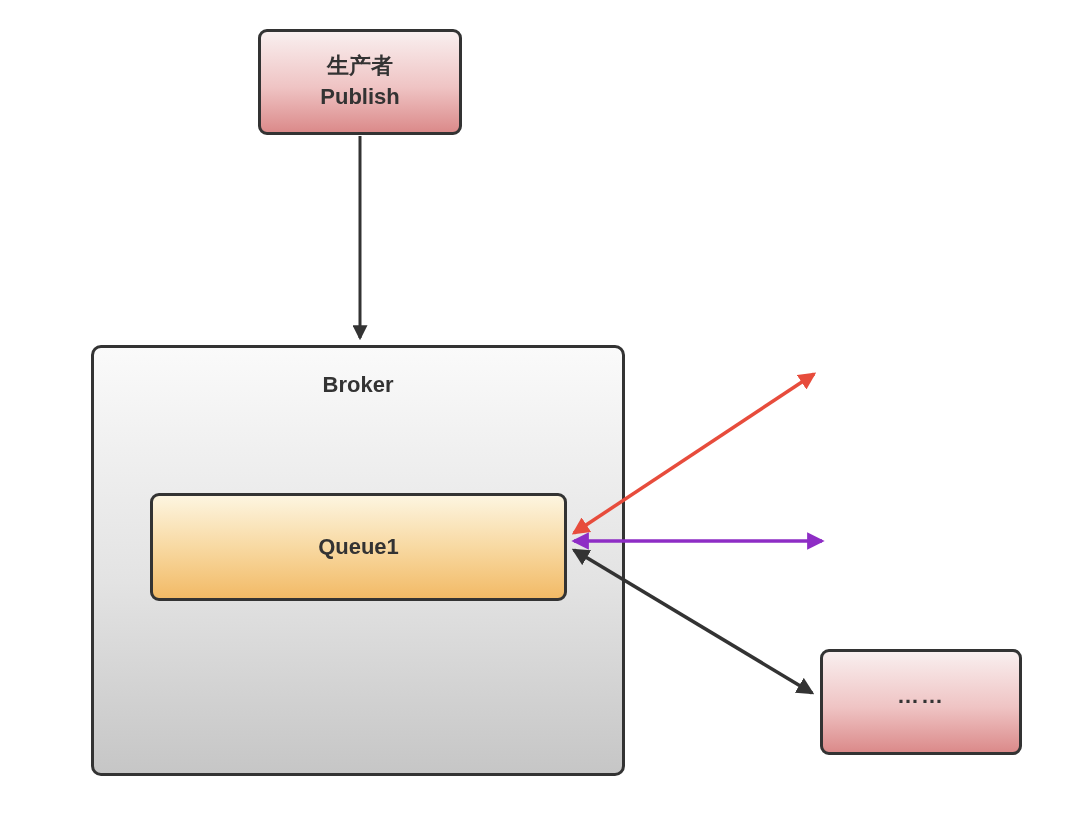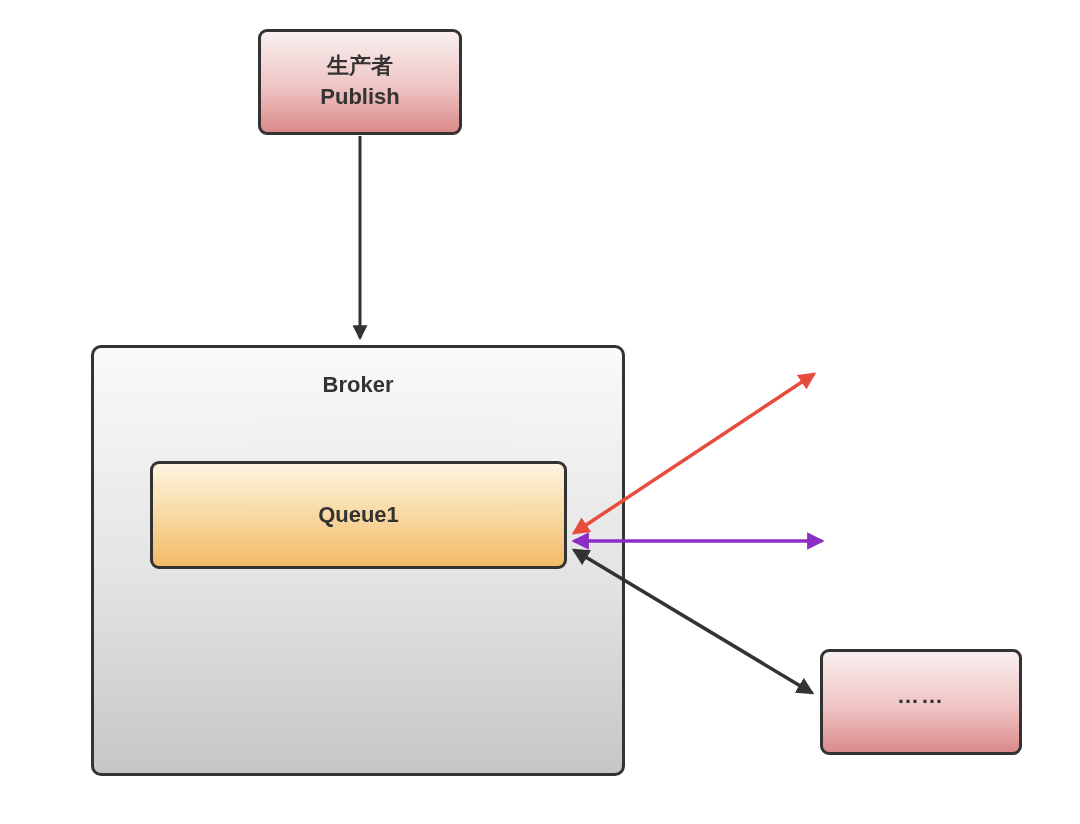--- a/index.html
+++ b/index.html
@@ -37,21 +37,21 @@
     justify-content: center;
     align-items: flex-start;
   }
   .broker-label {
     margin-top: 24px;
     font-size: 22px;
     font-weight: 700;
   }
   #producer { left: 258px; top: 29px; width: 204px; height: 106px; line-height: 1.4; }
   #broker   { left: 91px;  top: 345px; width: 534px; height: 431px; }
-  #queue1   { left: 150px; top: 461px; width: 417px; height: 108px; }
+  #queue1   { left: 150px; top: 493px; width: 417px; height: 108px; }
   #system1  { left: 819px; top: 315px; width: 204px; height: 107px; }
   #system2  { left: 828px; top: 487px; width: 205px; height: 108px; }
   #systemEtc{ left: 820px; top: 649px; width: 202px; height: 106px; }
   #systemEtc .ellipsis { transform: translateY(-6px); letter-spacing: 2px; }
   #arrow-layer {
     position: absolute;
     left: 0; top: 0;
     width: 1080px; height: 824px;
     pointer-events: none;
   }

